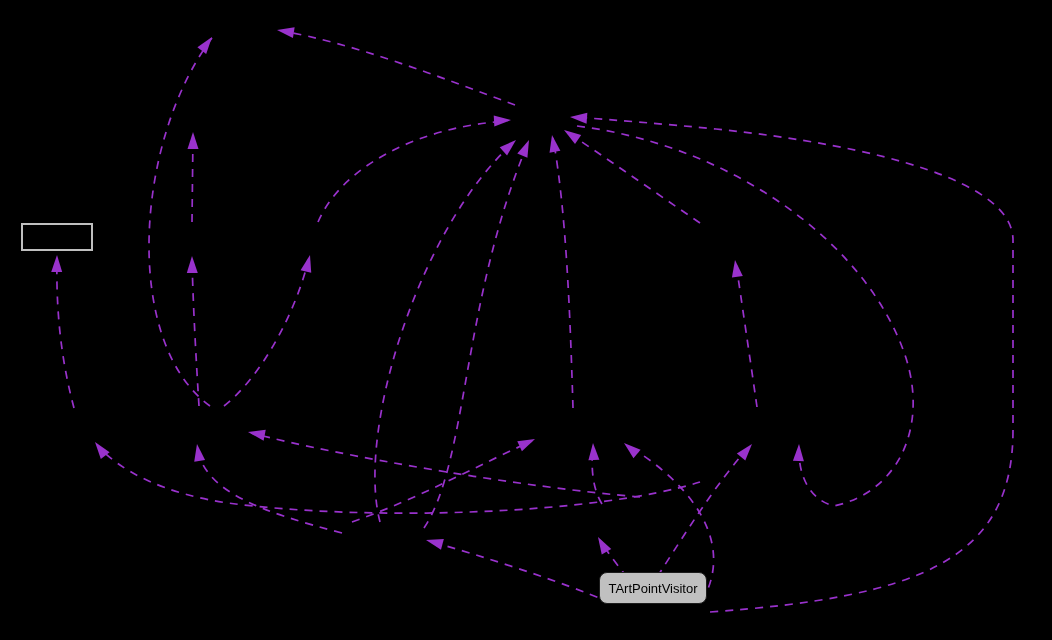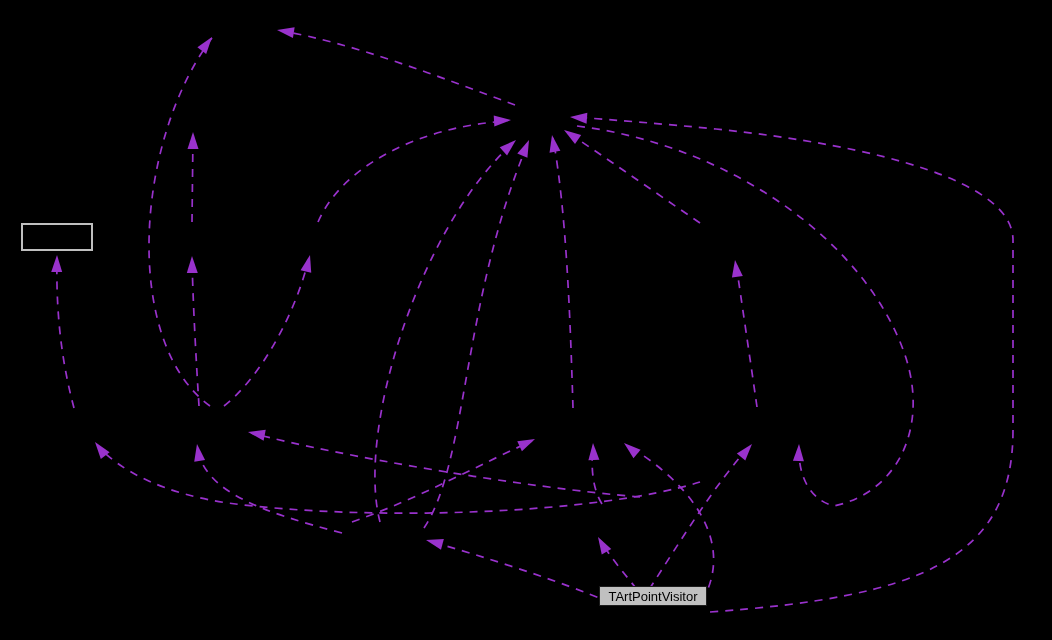--- a/index.html
+++ b/index.html
@@ -100,16 +100,16 @@
       <path d="M 646,601 C 630,580 612,560 600,540" class="edge" stroke="#9932cc"></path>
       <polygon points="0,0 -17,-5.5 -17,5.5" class="arrowhead" fill="#9932cc" transform="translate(598,537) rotate(-120)"></polygon>
       <path d="M 757,407 C 750,358 742,305 736,263" class="edge" stroke="#9932cc"></path>
       <polygon points="0,0 -17,-5.5 -17,5.5" class="arrowhead" fill="#9932cc" transform="translate(735,260) rotate(-98)"></polygon>
     </svg>
 
   <div id="empty-node" class="node-box" style="left: 21px; top: 223px; width: 72px; height: 28px;">
     <span></span>
   </div>
 
-  <div id="visitor-node" class="node-box" style="left: 599px; top: 586px; width: 108px; height: 20px;">
+  <div id="visitor-node" class="node-box" style="left: 599px; top: 572px; width: 108px; height: 32px; border-radius: 8px;">
     <span>TArtPointVisitor</span>
   </div>
 </div>
 
 </body></html>

